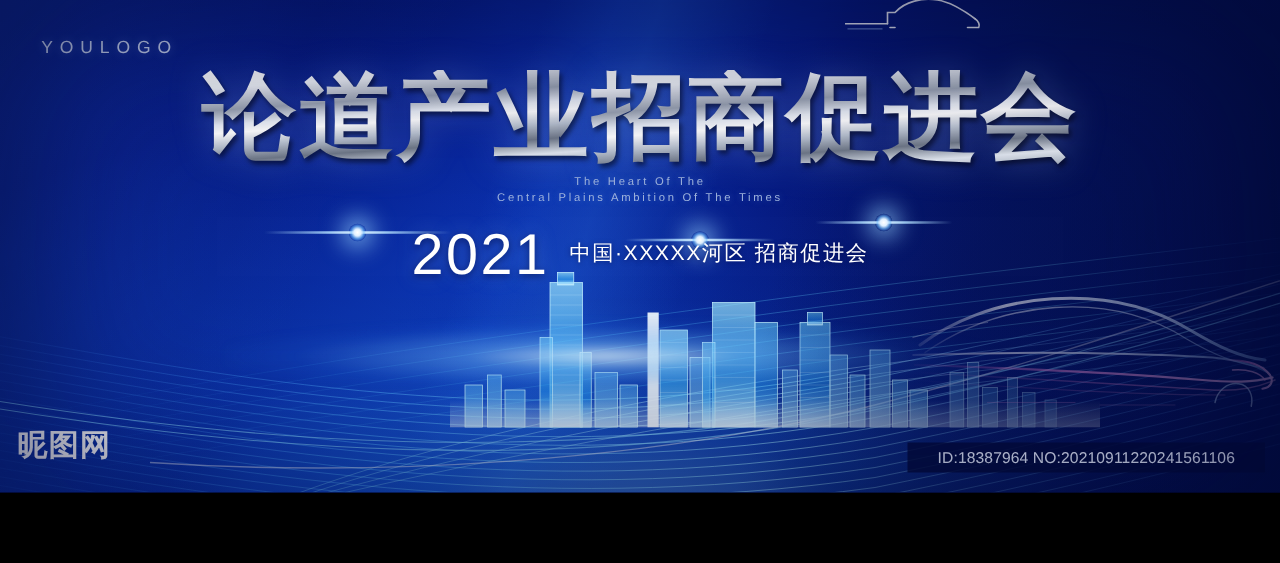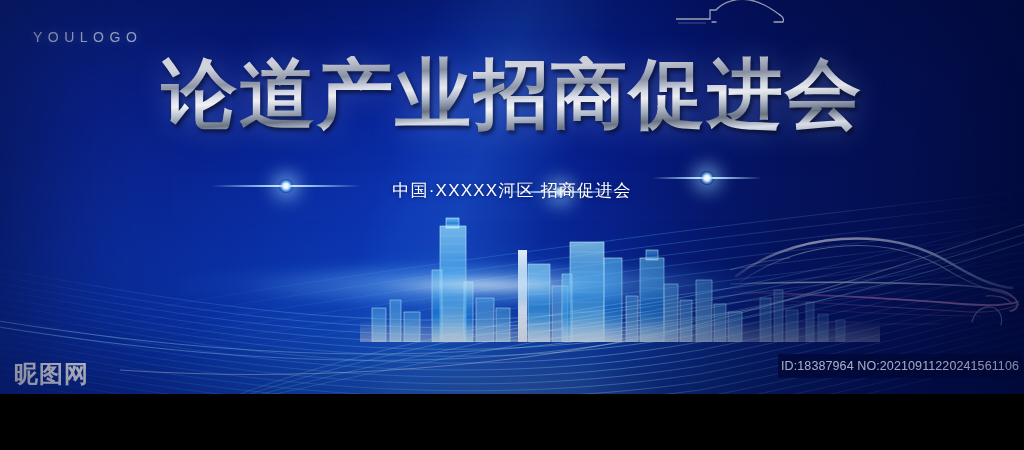--- a/index.html
+++ b/index.html
@@ -99,34 +99,34 @@
   .event-line{
     color:#ffffff;font-size:17px;line-height:22px;letter-spacing:1.2px;font-weight:500;
     text-shadow:0 1px 4px rgba(0,10,60,.55);
     white-space:nowrap;
   }
   .event-line.l2{letter-spacing:2.4px;}
   .car-outline{position:absolute;left:676px;top:-3px;width:110px;height:34px;}
 
   
   .wm{
-    position:absolute;left:14px;bottom:8px;display:flex;align-items:flex-end;gap:7px;
+    position:absolute;left:14px;bottom:26px;display:flex;align-items:flex-end;gap:7px;
   }
   .wm-cn{
     color:#ffffff;font-size:24px;line-height:24px;font-weight:700;letter-spacing:1px;
     font-family:"DejaVu Sans","Liberation Sans",sans-serif;
   }
   .wm-url{color:#ffffff;font-size:20px;line-height:21px;font-weight:700;letter-spacing:.2px;}
 
   
   .idbadge{
-    position:absolute;right:2px;bottom:16px;
+    position:absolute;right:12px;bottom:16px;
     background:rgba(3,10,58,.82);
     color:#e8eeff;font-size:12.5px;line-height:20px;
-    padding:2px 3px;letter-spacing:.1px;white-space:nowrap;
+    padding:2px 24px;letter-spacing:.1px;white-space:nowrap;
   }
 
   .vignette{
     position:absolute;inset:0;pointer-events:none;
     box-shadow:inset 0 0 120px 30px rgba(2,8,48,.55);
   }
 </style>
 </head>
 <body>
 
@@ -342,22 +342,27 @@
   </div>
   <div class="flare f2">
     <div class="streak"></div>
     <div class="core"></div>
   </div>
   <div class="flare f3">
     <div class="streak"></div>
     <div class="core"></div>
   </div>
 
+  <div class="sub-en">
+    <div>The Heart Of The</div>
+    <div>Central Plains Ambition Of The Times</div>
+  </div>
 
   <div class="event">
+    <div class="year">2021</div>
     <div class="event-lines">
       <div class="event-line l1">中国·XXXXX河区  招商促进会</div>
     </div>
   </div>
 
   <svg class="car-outline" viewBox="0 0 110 34" xmlns="http://www.w3.org/2000/svg">
     <g fill="none" stroke="#ffffff" stroke-width="1.3" stroke-linecap="round" opacity="0.9">
       <path d="M0,22 H34"></path>
       <path d="M34,22 V13 H40 C 48,4 62,1 74,3 C 86,5 96,12 104,18"></path>
       <path d="M104,18 C 107,20 108,23 107,25 H98"></path>

